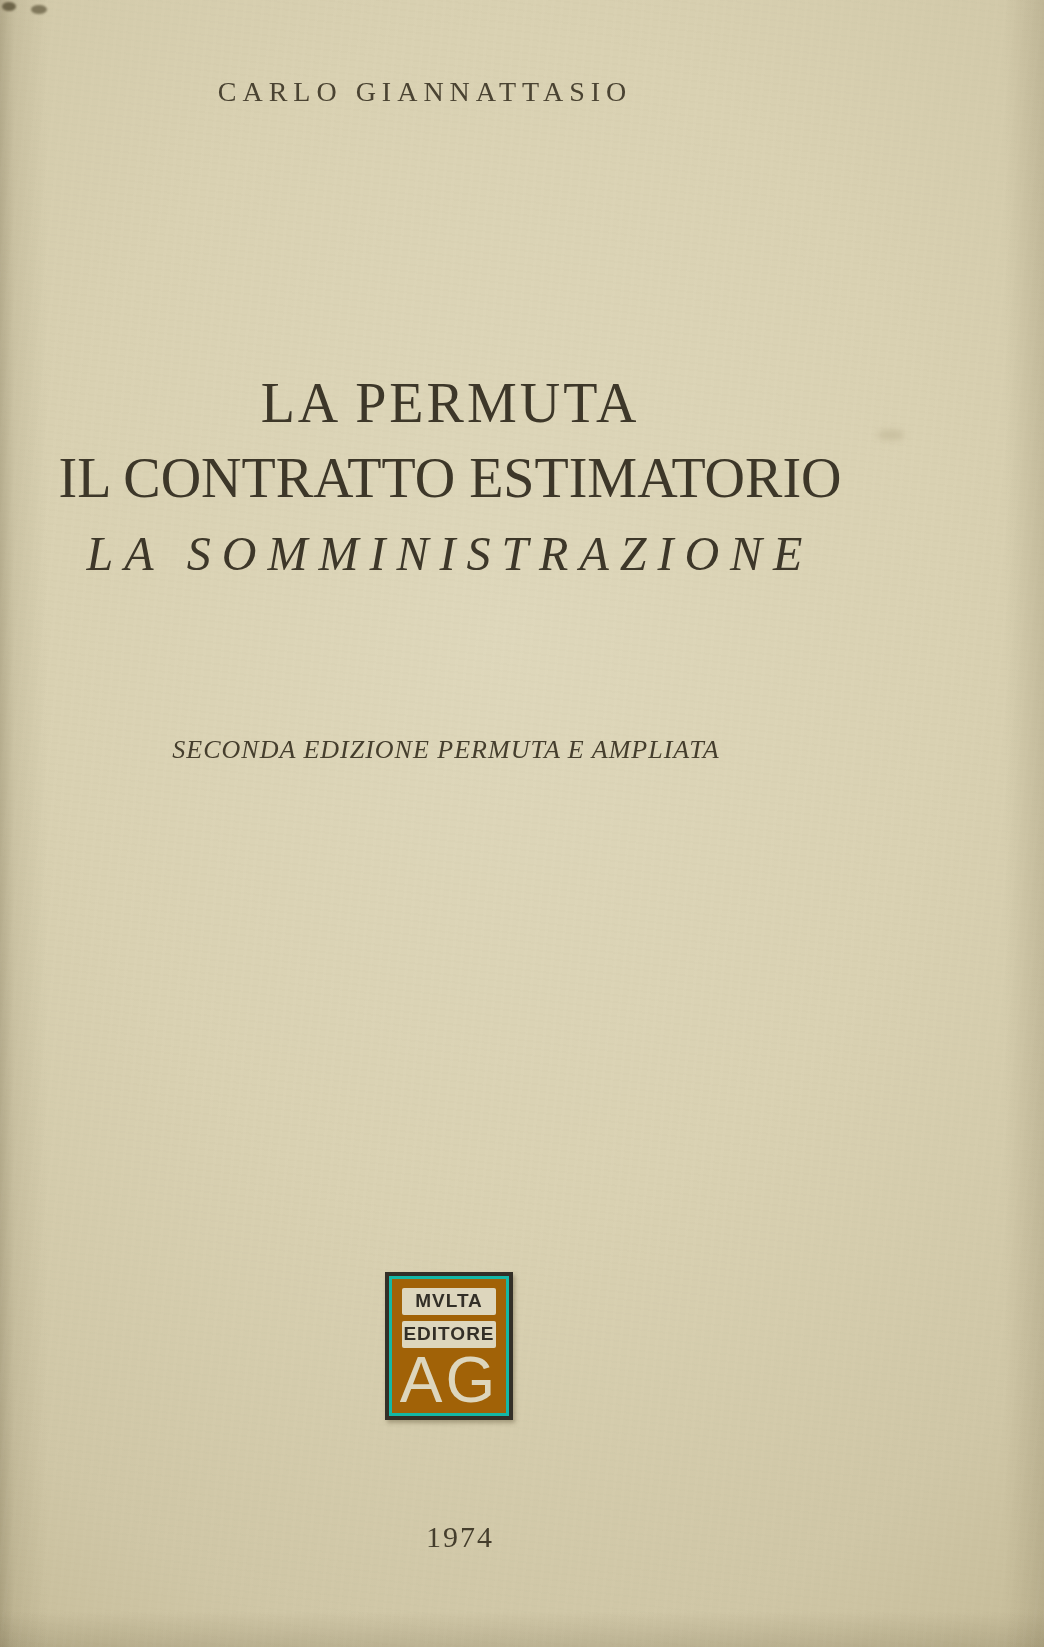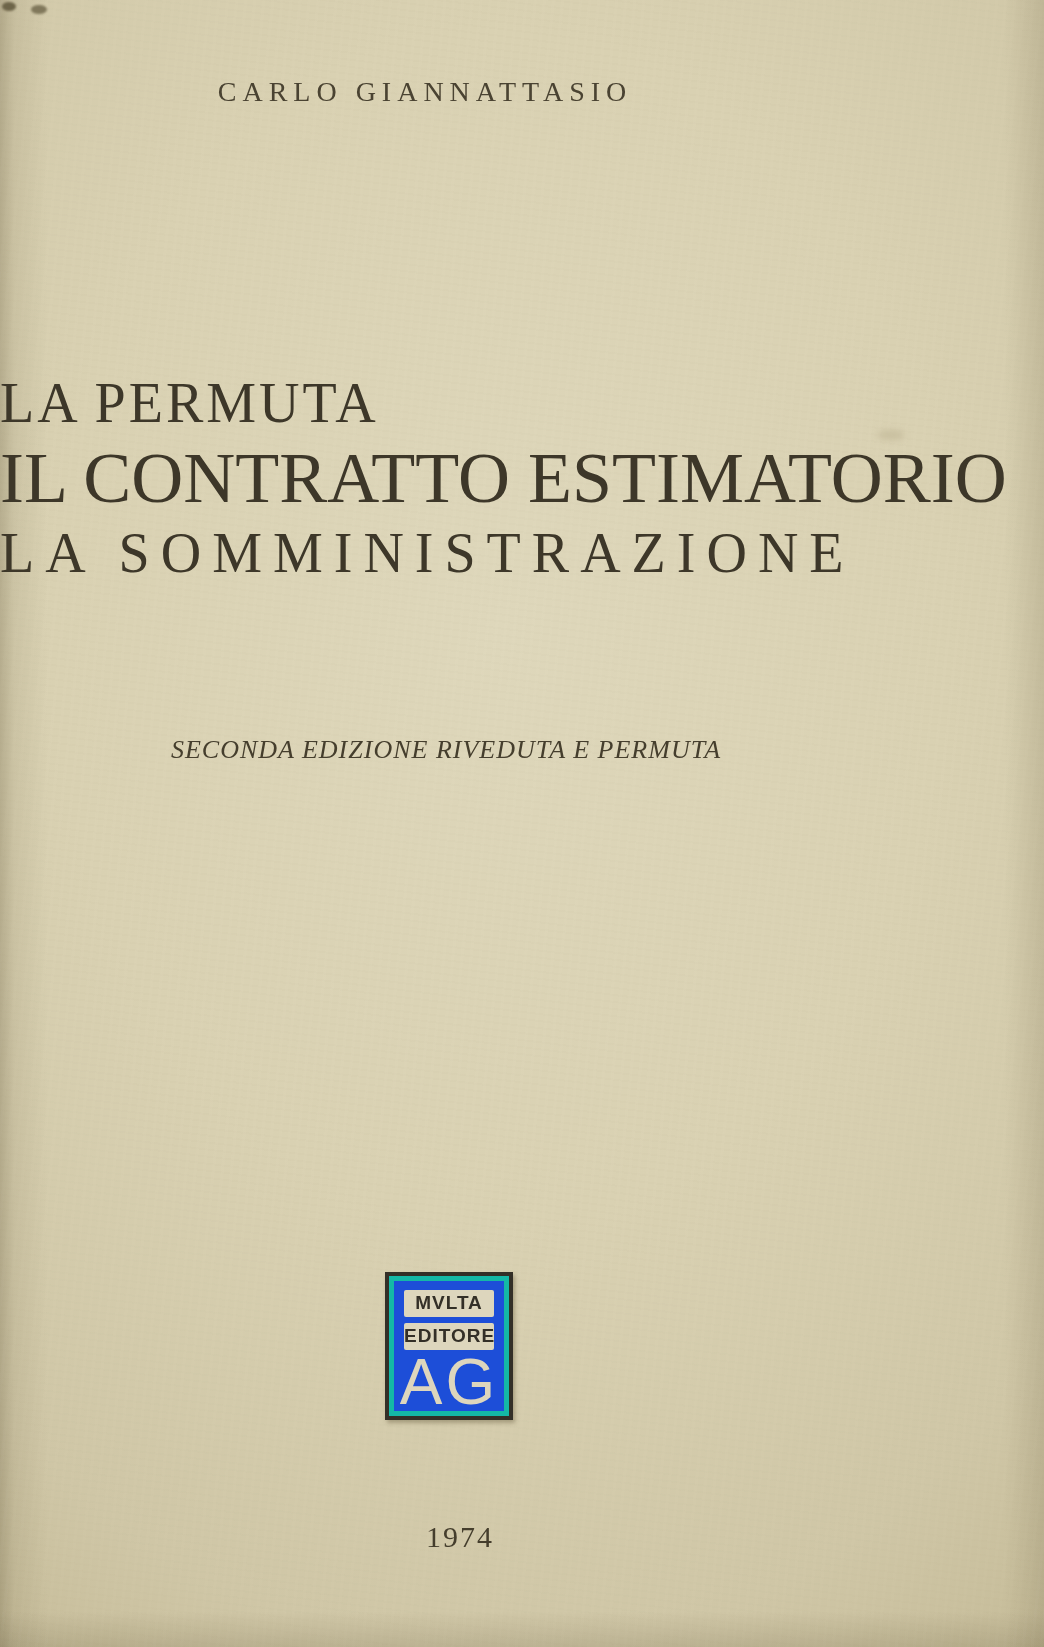--- a/index.html
+++ b/index.html
@@ -29,39 +29,39 @@
   .speck.s3{left:878px;top:430px;width:26px;height:10px;background:#c9c0a0;filter:blur(3px);border-radius:40%;}
 
   .cline{position:absolute;left:450px;transform:translateX(-50%);white-space:nowrap;font-family:Liberation Serif, serif;}
 
   .author{
     top:76px;left:425px;
     font-size:28px;letter-spacing:6px;color:#4a4332;
   }
   .title{
     position:absolute;top:366px;left:0;width:900px;left:450px;transform:translateX(-50%);
-    text-align:left;color:#3d3729;
+    text-align:center;color:#3d3729;
   }
   .title .t1{font-size:56px;letter-spacing:3px;line-height:75px;white-space:nowrap;}
-  .title .t2{font-size:72px;letter-spacing:0px;line-height:75px;white-space:nowrap;}
-  .title .t3{font-size:56px;letter-spacing:11px;line-height:75px;white-space:nowrap;}
+  .title .t2{font-size:56px;letter-spacing:0px;line-height:75px;white-space:nowrap;}
+  .title .t3{font-size:48px;letter-spacing:11px;line-height:75px;white-space:nowrap;font-style:italic;}
 
   .edition{
     top:735px;left:446px;
     font-style:italic;font-size:26px;letter-spacing:1px;color:#453e2d;
   }
 
   .logo{
     position:absolute;left:385px;top:1272px;width:128px;height:148px;
     background:#332f27;box-sizing:border-box;padding:4px;
     box-shadow:2px 3px 4px rgba(80,70,40,0.35);
   }
   .logo-frame{
     width:100%;height:100%;box-sizing:border-box;
-    border:5px solid #14b8a6;background:#1d4ed8;
+    border:3px solid #14b8a6;background:#a16207;
     padding:9px 10px 4px 10px;
     display:flex;flex-direction:column;align-items:center;
   }
   .logo-word{
     width:100%;box-sizing:border-box;background:#ddd6bd;color:#332f27;
     font-family:"Liberation Sans", sans-serif;font-weight:bold;
     font-size:19px;letter-spacing:1px;text-align:center;
     padding:2px 0 3px 0;margin-bottom:6px;border-radius:2px;
   }
   .logo-ag{
@@ -88,21 +88,21 @@
   <div class="speck s3"></div>
 
   <div class="cline author">CARLO GIANNATTASIO</div>
 
   <div class="title">
     <div class="t1">LA PERMUTA</div>
     <div class="t2">IL CONTRATTO ESTIMATORIO</div>
     <div class="t3">LA SOMMINISTRAZIONE</div>
   </div>
 
-  <div class="cline edition">SECONDA EDIZIONE RIVEDUTA E PERMUTA</div>
+  <div class="cline edition">SECONDA EDIZIONE PERMUTA E AMPLIATA</div>
 
   <div class="logo">
     <div class="logo-frame">
       <div class="logo-word">MVLTA</div>
       <div class="logo-word">EDITORE</div>
       <div class="logo-ag">AG</div>
     </div>
   </div>
 
 

